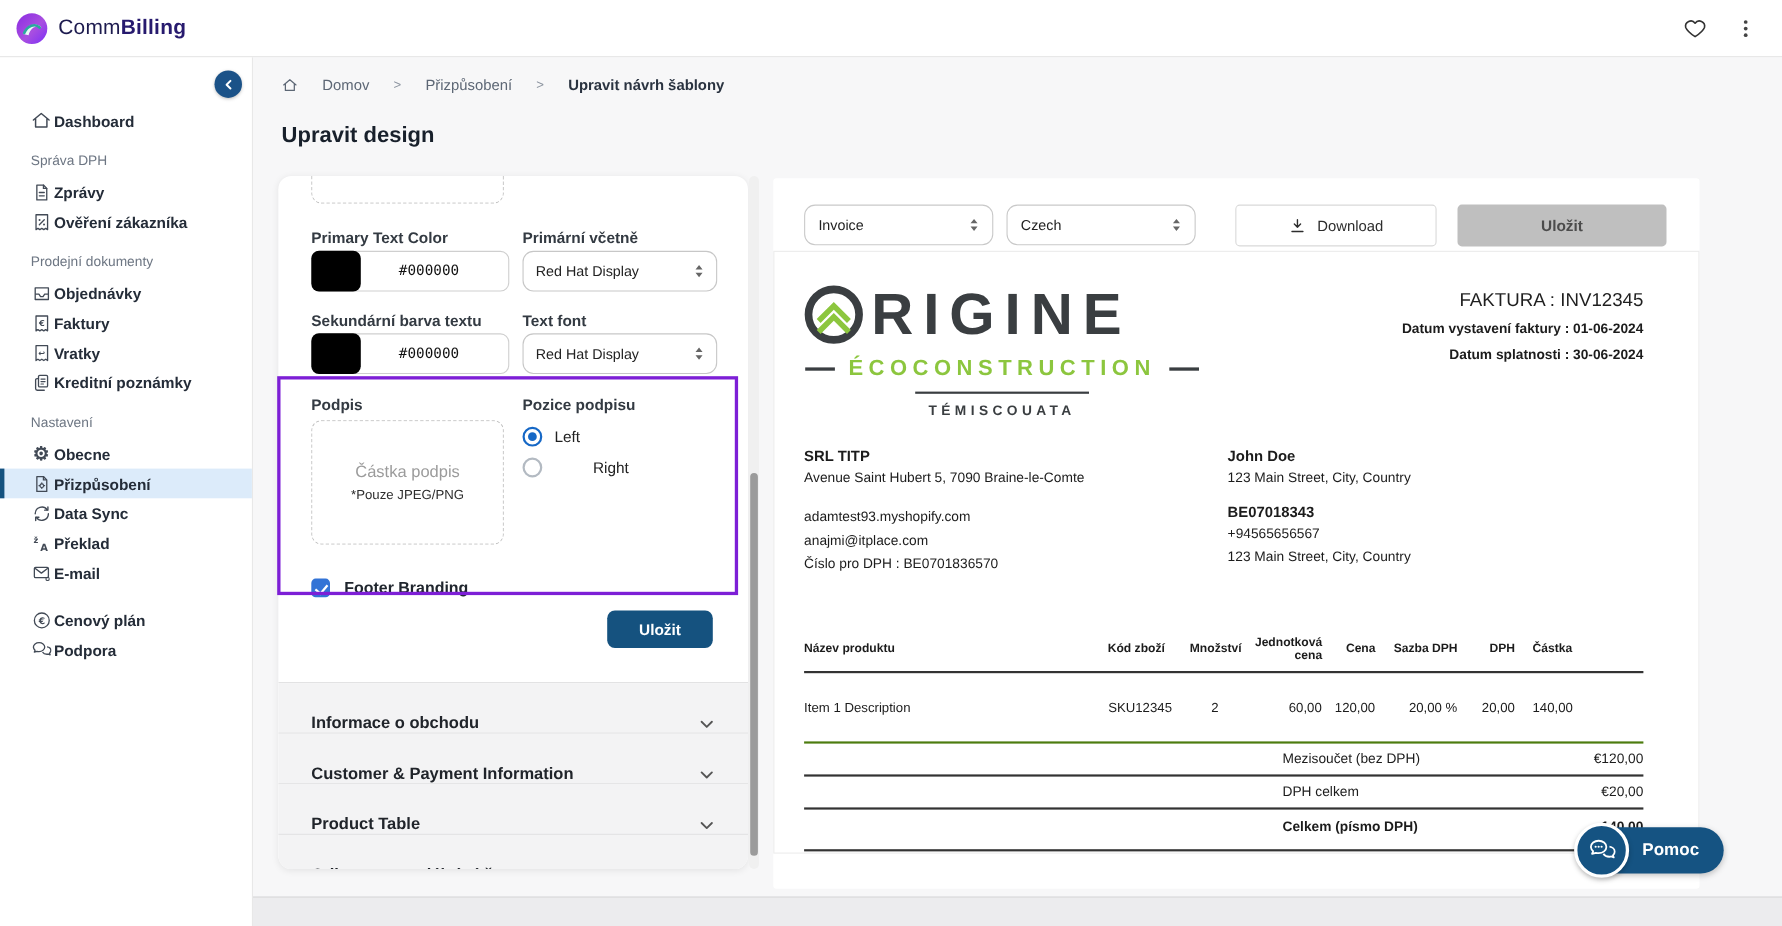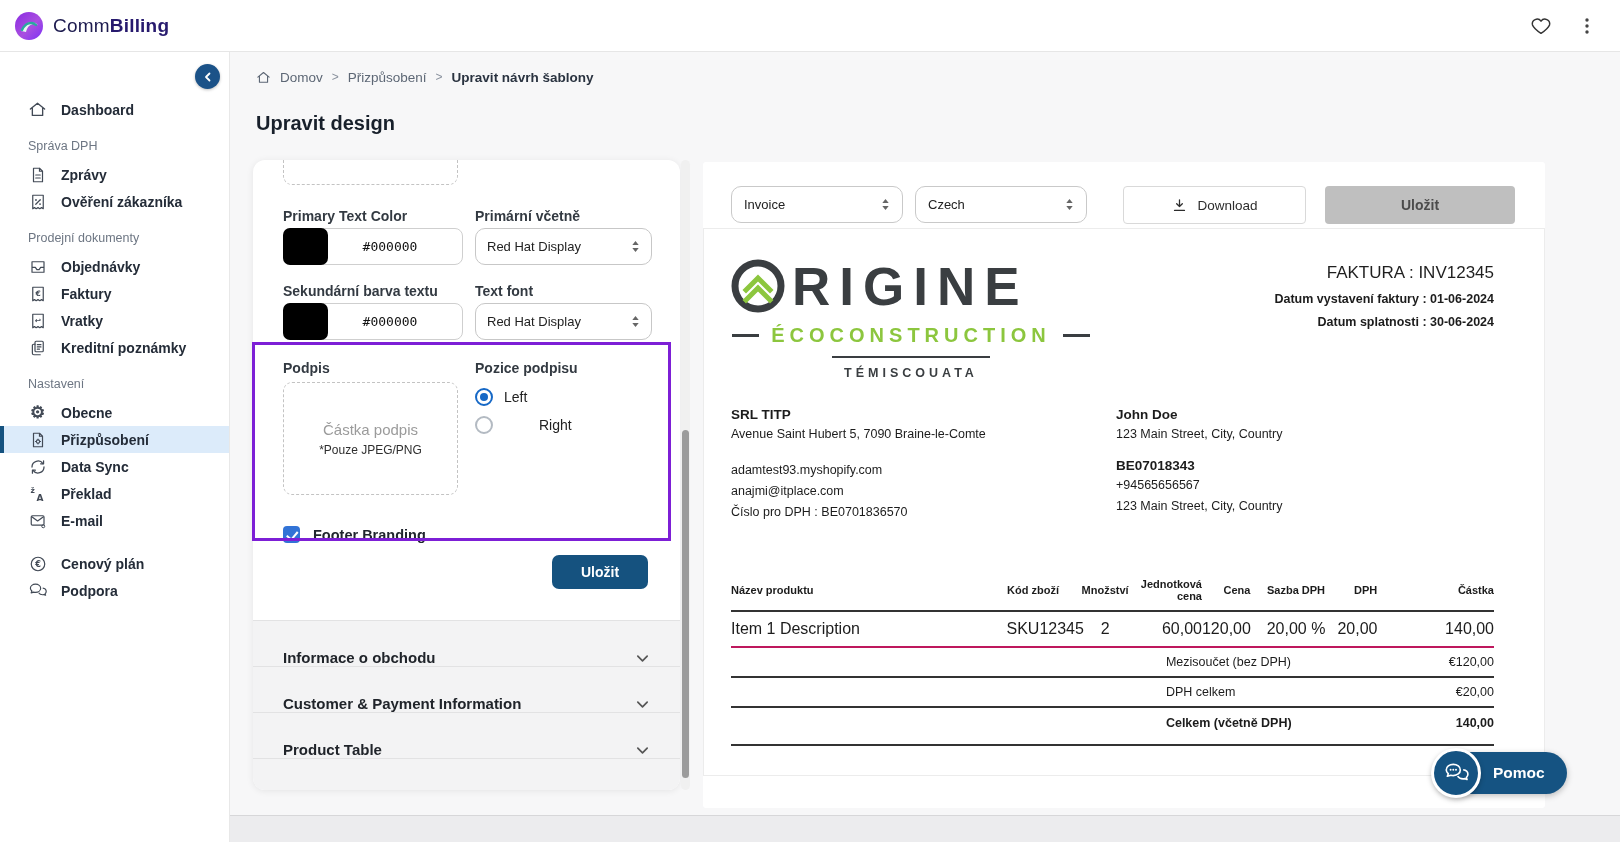--- a/index.html
+++ b/index.html
@@ -17,33 +17,33 @@
   .topbar-right { display:flex; align-items:center; gap:26px; }
   .icon-btn { background:none; border:none; cursor:pointer; display:flex; align-items:center; }
 
   
   .sidebar { position:absolute; left:0; top:52px; bottom:0; width:230px; background:#fff;
     border-right:1px solid #e8e8e8; z-index:10; }
   .collapse-btn { position:absolute; right:9px; top:12px; width:25px; height:25px; border-radius:50%;
     background:#1b5288; border:none; color:#fff; display:flex; align-items:center; justify-content:center;
     cursor:pointer; box-shadow:0 1px 3px rgba(0,0,0,.25); }
   .nav { padding-top:44px; }
-  .nav-item { display:flex; align-items:center; gap:14px; height:27px; padding-left:24px;
+  .nav-item { display:flex; align-items:center; gap:2px; height:27px; padding-left:24px;
     font-size:14px; font-weight:600; color:#242c38; cursor:pointer; border-left:4px solid transparent; }
   .nav-item .sico { width:19px; height:19px; color:#424a56; flex:0 0 19px; display:flex; align-items:center; justify-content:center; }
   .nav-item.selected { background:#dcebfa; border-left:4px solid #15527f; }
   .nav-section { font-size:12.5px; color:#6d7683; font-weight:400; padding-left:28px; margin:16px 0 8px; }
   .nav-gap { height:16px; }
   svg.oicon { display:block; }
 
   
   .main { position:absolute; left:230px; top:52px; right:0; bottom:27px; background:#f7f7f8; overflow:hidden; }
   .bottom-strip { position:absolute; left:230px; right:0; bottom:0; height:27px; background:#ececee; border-top:1px solid #d7d7d9; }
 
-  .breadcrumb { position:absolute; left:26px; top:18px; display:flex; align-items:flex-start; gap:9px;
+  .breadcrumb { position:absolute; left:26px; top:18px; display:flex; align-items:flex-start; gap:22px;
     font-size:13.5px; color:#5d6775; }
   .breadcrumb .crumb { cursor:pointer; }
   .breadcrumb .crumb.current { color:#2a3340; font-weight:700; cursor:default; }
   .breadcrumb .sep { color:#8a929e; font-size:12px; }
   .page-title { position:absolute; left:26px; top:60px; font-size:20px; font-weight:700; color:#18202b; }
 
   
   .card { position:absolute; left:23px; top:108px; width:427px; height:630px; background:#fff;
     border-radius:12px; box-shadow:0 1px 7px rgba(0,0,0,.08); overflow:hidden; }
   .dashed-remnant { position:absolute; left:30px; top:-22px; width:175px; height:47px;
@@ -111,24 +111,24 @@
   .inv-date { font-size:12.5px; font-weight:700; margin-top:9px; }
   .addr { display:flex; margin-top:27px; }
   .addr-col-l { width:385px; }
   .addr-col-r { flex:1; }
   .addr-name { font-size:13.5px; font-weight:700; }
   .addr-line { font-size:12.5px; margin-top:4px; line-height:17px; }
   .addr-gap { height:15px; }
   .itable { margin-top:57px; }
   .irow { display:flex; align-items:center; }
   .ihead { font-size:11px; font-weight:700; padding-bottom:8px; border-bottom:2px solid #333; }
-  .ibody { font-size:16px; padding:8px 0; border-bottom:2px solid #be185d; }
+  .ibody { font-size:12px; padding:24px 0; border-bottom:2px solid #4d7c0f; }
   .c1{width:37%;} .c2{width:10%;} .c3{width:6%; text-align:center;} .c4{width:10%; text-align:right;}
   .c5{width:6.5%; text-align:right;} .c6{width:10%; text-align:right;} .c7{width:7%; text-align:right;}
-  .c8{width:13.5%; text-align:right;margin-left:16px;}
+  .c8{width:13.5%; text-align:left;margin-left:16px;}
   .trow { display:flex; align-items:center; font-size:12.5px; height:30px; border-bottom:2px solid #333; }
   .trow .sp { width:57%; }
   .trow .tl { flex:1; }
   .trow .tv { text-align:right; }
   .trow.last { font-weight:700; height:38px; padding-bottom:6px; }
 
   .help-btn { position:absolute; left:1207px; top:700px; height:42px; background:#155382; border:none;
     border-radius:22px; color:#fff; font-size:15.5px; font-weight:700; padding:0 22px 0 56px; cursor:pointer;
     box-shadow:0 2px 6px rgba(0,0,0,.25); z-index:15; }
   .help-circle { position:absolute; left:-6px; top:-4px; width:50px; height:50px; border-radius:50%;
@@ -541,21 +541,21 @@
             <span class="tl">Mezisoučet (bez DPH)</span>
             <span class="tv">€120,00</span>
           </div>
           <div class="trow">
             <span class="sp"></span>
             <span class="tl">DPH celkem</span>
             <span class="tv">€20,00</span>
           </div>
           <div class="trow last">
             <span class="sp"></span>
-            <span class="tl">Celkem (včetně DPH)</span>
+            <span class="tl">Celkem (písmo DPH)</span>
             <span class="tv">140,00</span>
           </div>
         </div>
       </div>
     </div>
 
     <button class="help-btn">
       <span class="help-circle">
         <svg class="oicon" width="26" height="26" viewBox="0 0 24 24">
             <path d="M3 9.2C3 6.3 5.9 4 9.5 4S16 6.3 16 9.2s-2.9 5.2-6.5 5.2c-.8 0-1.6-.1-2.3-.3L4 15l.9-2.3A5 5 0 0 1 3 9.2z" fill="none" stroke="#fff" stroke-width="1.5" stroke-linejoin="round"></path>

